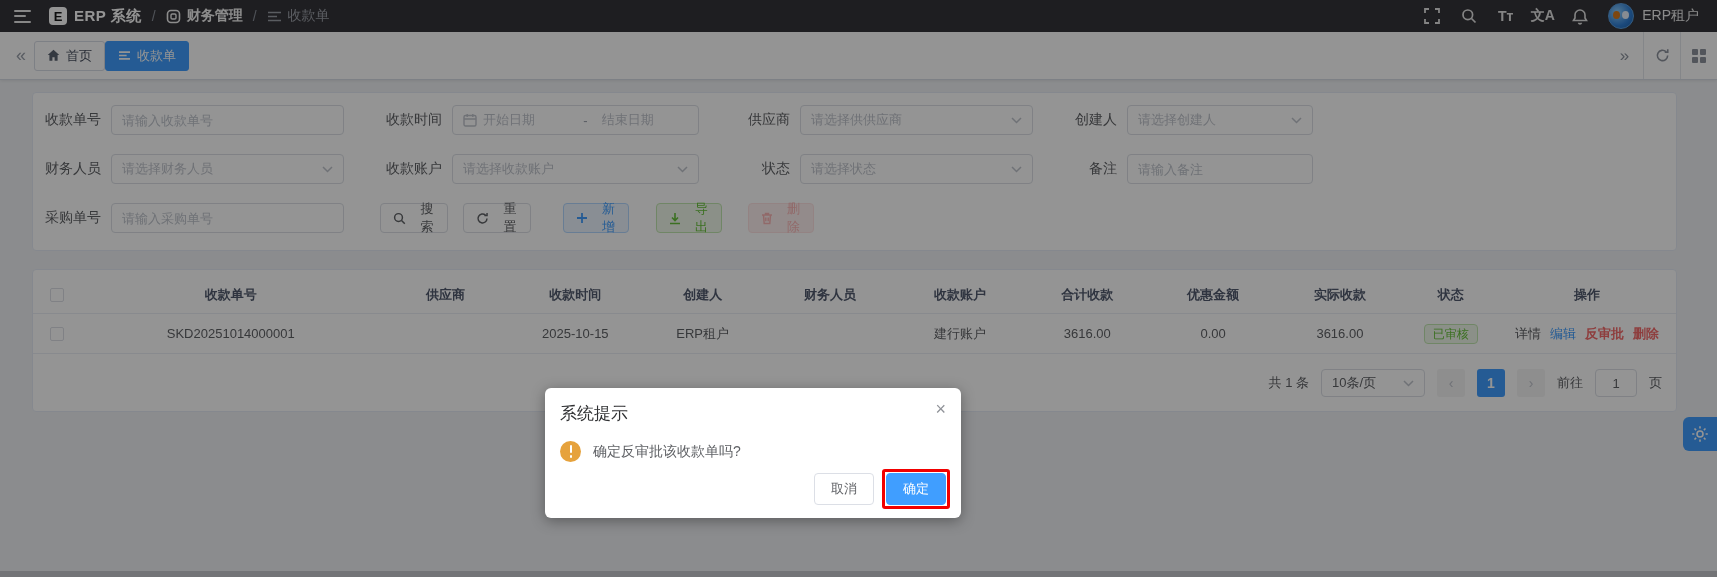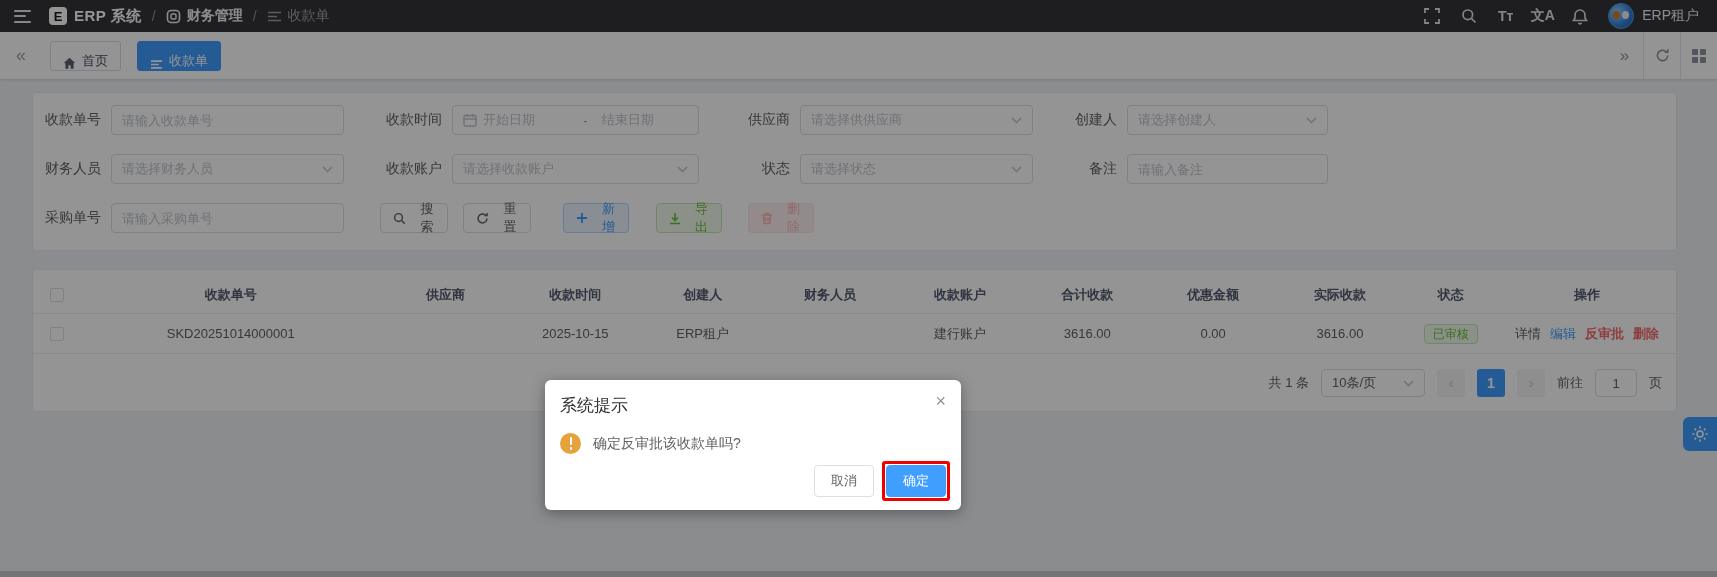--- a/index.html
+++ b/index.html
@@ -20,40 +20,40 @@
   .hdr-icon { width:37px; display:flex; align-items:center; justify-content:center; color:#e3e3e3; cursor:pointer; }
   .txt-icon { font-size:14px; font-weight:bold; color:#e3e3e3; }
   .avatar { width:26px; height:26px; border-radius:50%; background:radial-gradient(circle at 35% 35%, #8fd0ff, #2f7fd6 60%, #1b5fa8); position:relative; margin:0 8px 0 10px; overflow:hidden; border:1px solid #5a9fe0;}
   .avatar:before, .avatar:after{ content:""; position:absolute; top:7px; width:7px; height:8px; border-radius:50%; background:#d97a1e; }
   .avatar:before{ left:4px; } .avatar:after{ left:13px; background:#e8f2fb; }
   .username { font-size:14px; color:#f0f0f0; margin-right:4px; }
 
   
   .tabbar { height:48px; background:#fff; border-bottom:1px solid #d8dce5; box-shadow:0 1px 3px rgba(0,0,0,.08); display:flex; align-items:center; padding:0 0 0 8px; position:relative; }
   .tab-collapse { color:#9aa0ab; font-size:18px; width:26px; text-align:center; cursor:pointer; }
-  .tab { height:30px; display:flex; align-items:flex-end; gap:6px; padding:0 12px; border:1px solid #d8dce5; background:#fff; color:#495060; font-size:13px; border-radius:3px; margin-left:16px; cursor:pointer; }
+  .tab { height:30px; display:flex; align-items:center; gap:6px; padding:0 12px; border:1px solid #d8dce5; background:#fff; color:#495060; font-size:13px; border-radius:3px; margin-left:0; cursor:pointer; }
   .tab.active { background:#409eff; border-color:#409eff; color:#fff; }
   .tab svg { display:block; }
   .tabbar-right { margin-left:auto; display:flex; align-items:stretch; height:100%; }
   .tb-btn { width:37px; display:flex; align-items:center; justify-content:center; color:#8d939e; font-size:17px; cursor:pointer; }
   .tb-btn.bordered { border-left:1px solid #e4e7ed; }
 
   
   .main { height:491px; background:#f0f2f5; padding:12px 40px 0 32px; }
   .panel { background:#fff; border:1px solid #e6ebf5; border-radius:4px; }
   .filter-panel { height:159px; padding:12px 0 0 4px; }
   .frow { display:flex; align-items:center; height:30px; margin-bottom:19px; }
   .field { display:flex; align-items:center; }
   .flabel { font-size:14px; color:#606266; text-align:right; margin-right:10px; white-space:nowrap; }
   .lw1{ width:64px; } .lw2{ width:45px; }
   .ctrl { height:30px; border:1px solid #dcdfe6; border-radius:4px; background:#fff; display:flex; align-items:center; padding:0 10px; font-size:13px; color:#c0c4cc; gap:6px; }
   .ctrl .ph { flex:1; white-space:nowrap; overflow:hidden; }
   .ctrl input { border:none; outline:none; width:100%; font-size:13px; color:#606266; background:transparent; }
   .ctrl input::placeholder { color:#bfc4cc; }
-  .cw1{ width:233px; } .cw2{ width:247px; } .cw3{ width:233px; } .cw4{ width:201px; }
+  .cw1{ width:233px; } .cw2{ width:247px; } .cw3{ width:233px; } .cw4{ width:186px; }
   .m2{ margin-left:34px; } .m3{ margin-left:46px; } .m4{ margin-left:39px; }
   .chev { color:#c0c4cc; }
   .daterange { justify-content:flex-start; }
   .daterange .sep { color:#9aa0ab; padding:0 8px; }
 
   .btn { height:30px; border-radius:4px; border:1px solid #dcdfe6; background:#fff; color:#606266; font-size:13px; display:inline-flex; align-items:center; justify-content:center; gap:13px; cursor:pointer; padding:0 12px; }
   .btn-search{ width:68px; margin-left:36px; } .btn-reset{ width:68px; margin-left:15px;justify-content:space-between; }
   .btn-add{ width:66px; margin-left:32px; background:#ecf5ff; border-color:#b3d8ff; color:#409eff; }
   .btn-export{ width:66px; margin-left:27px; background:#f0f9eb; border-color:#c2e7b0; color:#67c23a; }
   .btn-del{ width:66px; margin-left:26px; background:#fef0f0; border-color:#fde2e2; color:#fab6b6; cursor:not-allowed; }
@@ -79,21 +79,21 @@
   .pbtn { width:28px; height:28px; border-radius:3px; background:#f4f4f5; color:#c0c4cc; display:flex; align-items:center; justify-content:center; font-size:14px; cursor:pointer; }
   .pbtn.active { background:#409eff; color:#fff; font-weight:bold; }
   .goto-input { width:42px; height:28px; padding:0; }
   .goto-input input { text-align:center; }
 
   
   .theme-gear { position:absolute; right:-16px; top:417px; width:50px; height:34px; background:#409eff; border-radius:6px 0 0 6px; display:flex; align-items:center; padding-left:8px; z-index:10; }
 
   
   .dim-overlay { position:absolute; inset:0; background:rgba(0,0,0,.42); z-index:40; }
-  .dialog { position:absolute; left:545px; top:380px; width:416px; height:130px; background:#fff; border-radius:6px; box-shadow:0 3px 14px rgba(0,0,0,.35); z-index:50; padding:14px 15px; }
+  .dialog { position:absolute; left:545px; top:388px; width:416px; height:130px; background:#fff; border-radius:6px; box-shadow:0 3px 14px rgba(0,0,0,.35); z-index:50; padding:14px 15px; }
   .dlg-title { font-size:17px; color:#303133; }
   .dlg-close { position:absolute; top:12px; right:15px; font-size:18px; color:#909399; cursor:pointer; line-height:1; }
   .dlg-body { display:flex; align-items:center; gap:12px; margin-top:16px; }
   .warn-ic { width:21px; height:21px; border-radius:50%; background:#e6a23c; position:relative; flex:none; }
   .warn-ic:before { content:""; position:absolute; left:9.5px; top:4px; width:2.5px; height:8px; background:#fff; border-radius:1px; }
   .warn-ic:after { content:""; position:absolute; left:9.5px; top:14px; width:2.5px; height:2.5px; background:#fff; border-radius:50%; }
   .dlg-msg { font-size:14px; color:#606266; }
   .dlg-footer { position:absolute; right:15px; bottom:13px; display:flex; gap:12px; align-items:center; }
   .dbtn { height:32px; padding:0 16px; border-radius:4px; font-size:13px; display:flex; align-items:center; justify-content:center; cursor:pointer; }
   .dbtn-cancel { background:#fff; border:1px solid #dcdfe6; color:#606266; }

